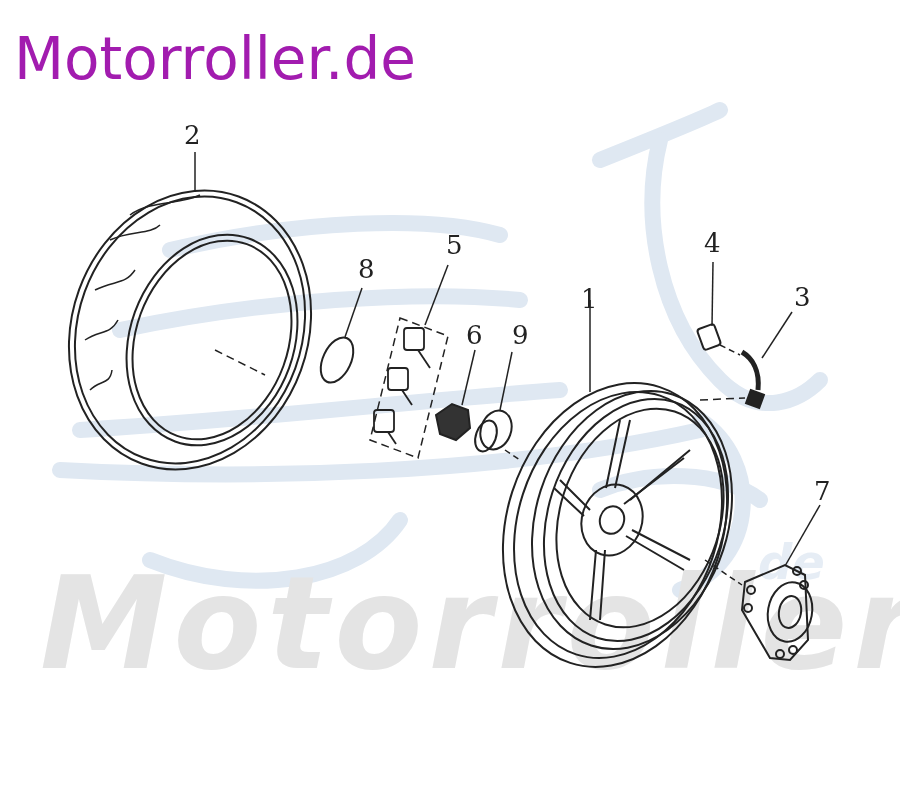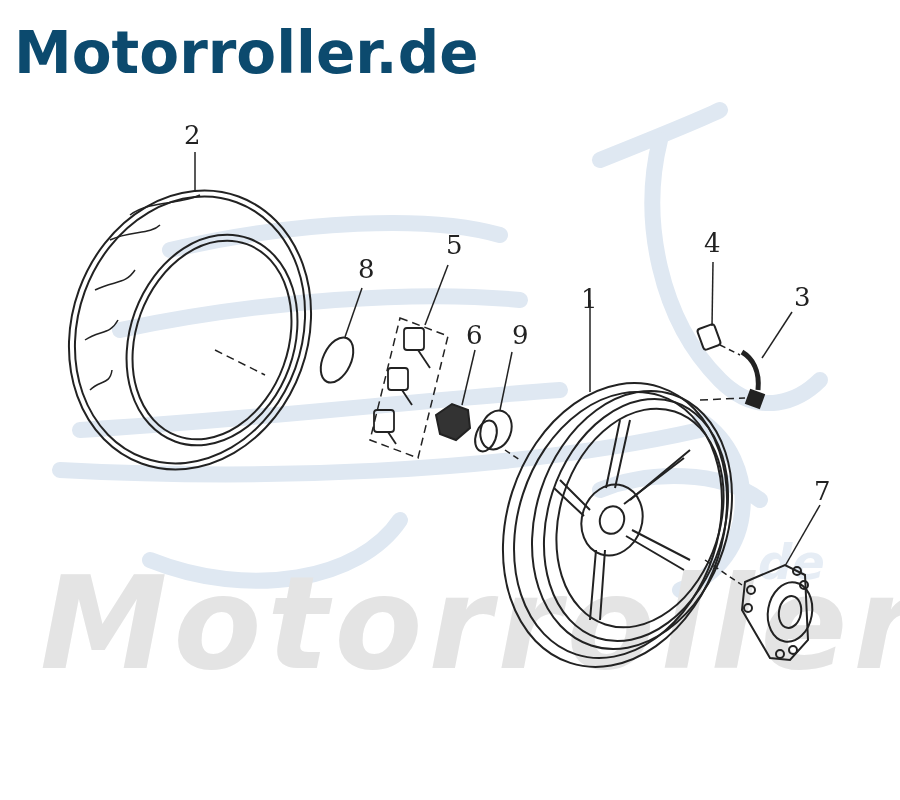--- a/index.html
+++ b/index.html
@@ -1,20 +1,20 @@
 <!DOCTYPE html>
 <html><head>
 <meta charset="utf-8">
 <style>
   html, body { margin: 0; padding: 0; background: #ffffff; }
   body { width: 900px; height: 800px; position: relative; overflow: hidden; font-family: "DejaVu Sans", sans-serif; }
   .watermark-top {
-    position: absolute; left: 14px; top: 24px;
-    font-family: "DejaVu Sans", sans-serif; font-size: 58px; color: #0c4a6e;
-    letter-spacing: 0px; line-height: 1; font-weight: bold;
+    position: absolute; left: 14px; top: 30px;
+    font-family: "DejaVu Sans", sans-serif; font-size: 58px; color: #a21caf;
+    letter-spacing: 0px; line-height: 1;
   }
   .watermark-bottom {
     position: absolute; left: 40px; top: 560px;
     font-family: "DejaVu Sans", sans-serif; font-style: italic; font-weight: bold;
     font-size: 128px; color: #e4e4e4; letter-spacing: 6px; line-height: 1;
   }
   .watermark-de {
     position: absolute; left: 758px; top: 538px;
     font-family: "DejaVu Sans", sans-serif; font-style: italic; font-weight: bold;
     font-size: 48px; color: #e6edf5; line-height: 1;

